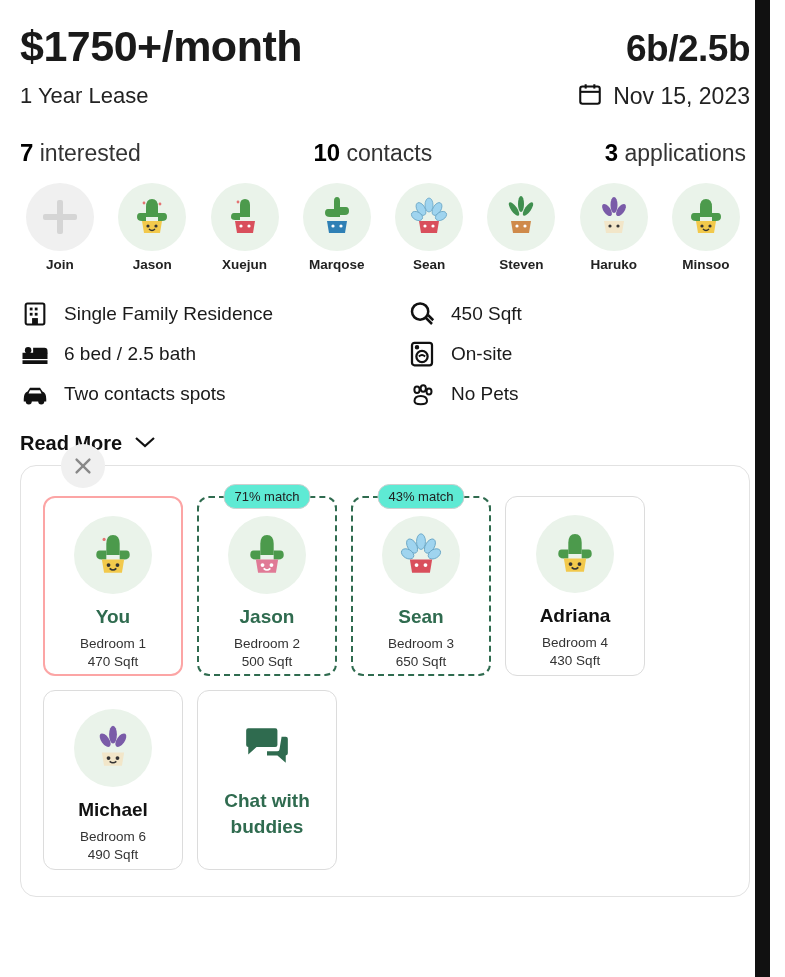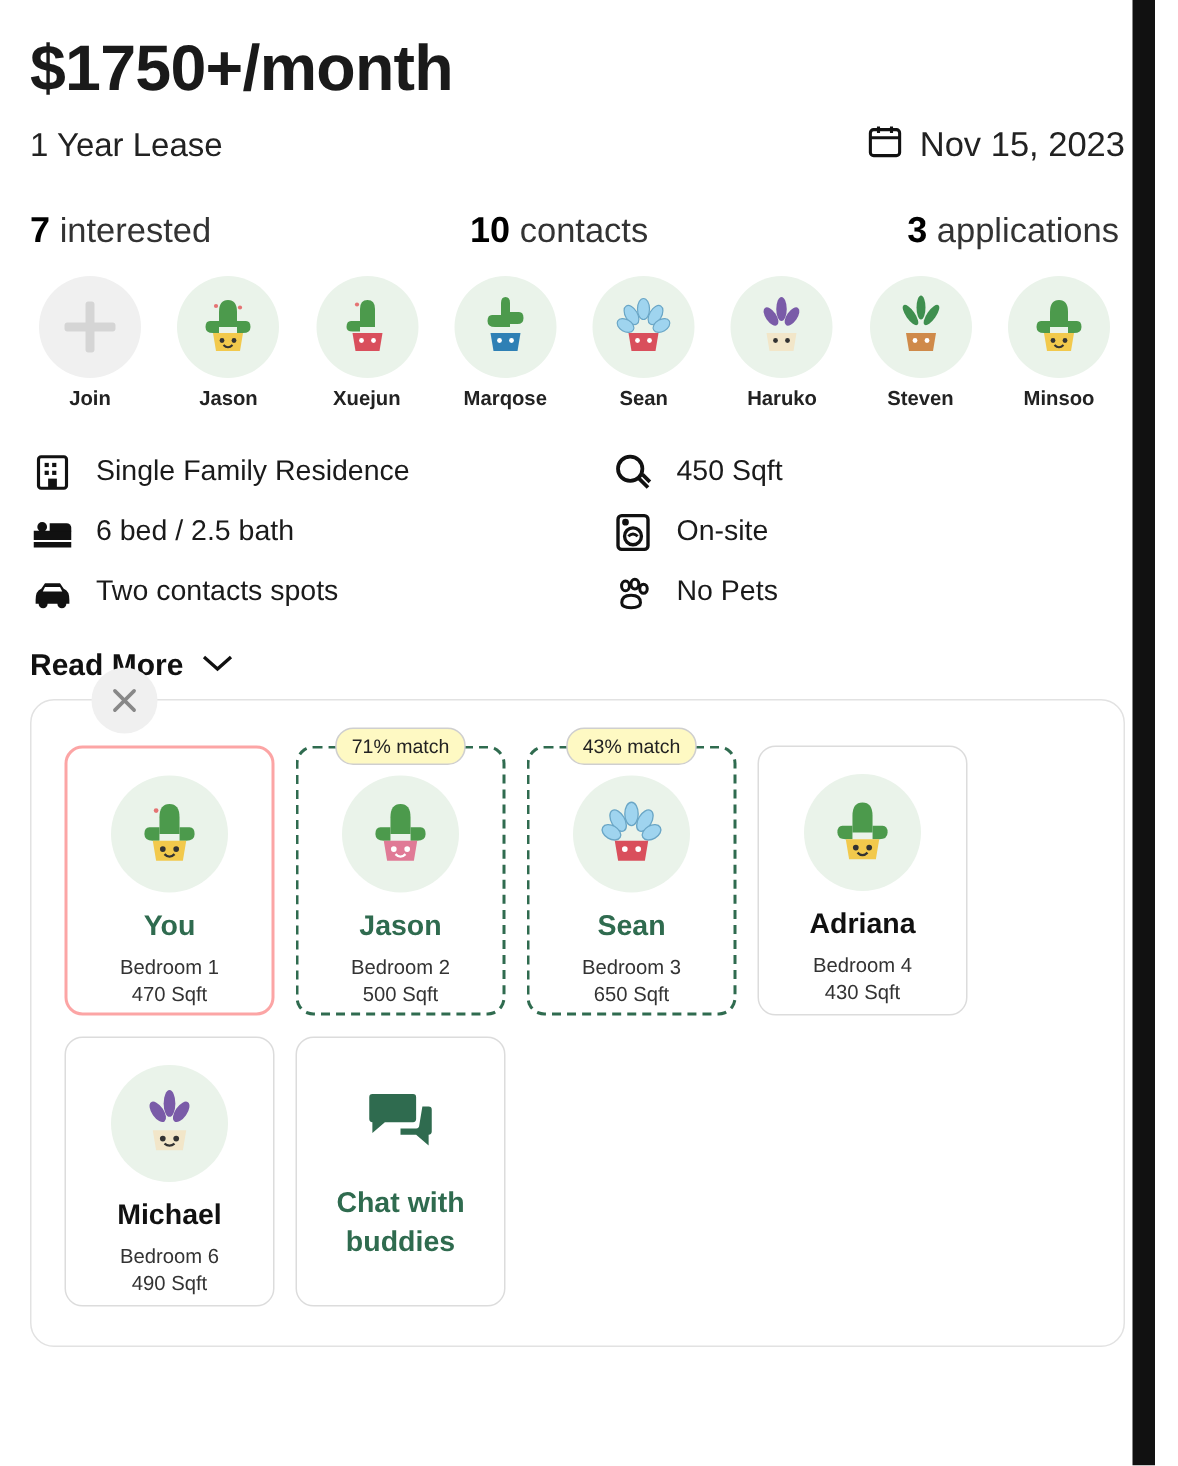--- a/index.html
+++ b/index.html
@@ -121,21 +121,21 @@
     overflow: hidden;
   }
   .room-name {
     font-size: 19px; font-weight: bold; margin-top: 12px; color: #111;
   }
   .room-name.green { color: #2f6b4f; }
   .room-sub { font-size: 13.5px; margin-top: 8px; color: #333; }
   .room-sub2 { font-size: 13.5px; margin-top: 3px; color: #333; }
   .match-badge {
     position: absolute; top: -14px; left: 50%; transform: translateX(-50%);
-    background: #fef9c3; border: 1px solid #cfcfcf; border-radius: 12px;
+    background: #5eead4; border: 1px solid #cfcfcf; border-radius: 12px;
     font-size: 13px; padding: 4px 10px; white-space: nowrap; color: #222;
   }
   .close-btn {
     position: absolute; top: -22px; left: 40px;
     width: 44px; height: 44px; border-radius: 50%;
     background: #f0f0f0;
     display: flex; align-items: center; justify-content: center;
     z-index: 5;
   }
   .chat-room {
@@ -148,20 +148,21 @@
   }
   .row2 { margin-top: 14px; }
 </style>
 </head>
 <body>
 
 <div class="page">
 
   <div class="price-row">
     <div class="price">$1750+/month</div>
+    <div class="beds">6b/2.5b</div>
   </div>
 
   <div class="lease-row">
     <div class="lease">1 Year Lease</div>
     <div class="date-group">
       <span>
         <svg width="26" height="26" viewBox="0 0 24 24" fill="none" stroke="#111" stroke-width="1.9">
           <rect x="3" y="5" width="18" height="16" rx="2"></rect>
           <line x1="3" y1="10" x2="21" y2="10"></line>
           <line x1="8" y1="3" x2="8" y2="7"></line>
@@ -255,47 +256,47 @@
           <circle cx="22" cy="35" r="1.6" fill="#fff"></circle>
           <circle cx="30" cy="35" r="1.6" fill="#fff"></circle>
         </svg>
       </div>
       <div class="avatar-name">Sean</div>
     </div>
 
     <div class="avatar-cell">
       <div class="avatar-circle">
         <svg width="52" height="52" viewBox="0 0 52 52">
+          <g fill="#3f8f4f">
+            <ellipse cx="26" cy="13" rx="3" ry="8"></ellipse>
+            <ellipse cx="19" cy="18" rx="3" ry="8" transform="rotate(-35 19 18)"></ellipse>
+            <ellipse cx="33" cy="18" rx="3" ry="8" transform="rotate(35 33 18)"></ellipse>
+          </g>
+          <path d="M16 30 h20 l-2 12 h-16z" fill="#cf8a4a"></path>
+          <circle cx="22" cy="35" r="1.6" fill="#fff"></circle>
+          <circle cx="30" cy="35" r="1.6" fill="#fff"></circle>
+        </svg>
+      </div>
+      <div class="avatar-name">Steven</div>
+    </div>
+
+    <div class="avatar-cell">
+      <div class="avatar-circle">
+        <svg width="52" height="52" viewBox="0 0 52 52">
           <g fill="#7a5ba8">
             <ellipse cx="26" cy="14" rx="3.5" ry="8"></ellipse>
             <ellipse cx="19" cy="19" rx="3.5" ry="7" transform="rotate(-35 19 19)"></ellipse>
             <ellipse cx="33" cy="19" rx="3.5" ry="7" transform="rotate(35 33 19)"></ellipse>
           </g>
           <path d="M16 30 h20 l-2 12 h-16z" fill="#f2e6c9"></path>
           <circle cx="22" cy="35" r="1.6" fill="#333"></circle>
           <circle cx="30" cy="35" r="1.6" fill="#333"></circle>
         </svg>
       </div>
       <div class="avatar-name">Haruko</div>
-    </div>
-
-    <div class="avatar-cell">
-      <div class="avatar-circle">
-        <svg width="52" height="52" viewBox="0 0 52 52">
-          <g fill="#3f8f4f">
-            <ellipse cx="26" cy="13" rx="3" ry="8"></ellipse>
-            <ellipse cx="19" cy="18" rx="3" ry="8" transform="rotate(-35 19 18)"></ellipse>
-            <ellipse cx="33" cy="18" rx="3" ry="8" transform="rotate(35 33 18)"></ellipse>
-          </g>
-          <path d="M16 30 h20 l-2 12 h-16z" fill="#cf8a4a"></path>
-          <circle cx="22" cy="35" r="1.6" fill="#fff"></circle>
-          <circle cx="30" cy="35" r="1.6" fill="#fff"></circle>
-        </svg>
-      </div>
-      <div class="avatar-name">Steven</div>
     </div>
 
     <div class="avatar-cell">
       <div class="avatar-circle">
         <svg width="52" height="52" viewBox="0 0 52 52">
           <path d="M20 16 q0-8 6-8 q6 0 6 8 v10 h-12z" fill="#4c9a4c"></path>
           <path d="M14 22 q-3 0-3 4 q0 4 5 4 h4 v-8z" fill="#4c9a4c"></path>
           <path d="M38 22 q3 0 3 4 q0 4 -5 4 h-4 v-8z" fill="#4c9a4c"></path>
           <path d="M16 30 h20 l-2 12 h-16z" fill="#f2c94c"></path>
           <circle cx="22" cy="35" r="1.6" fill="#333"></circle>

